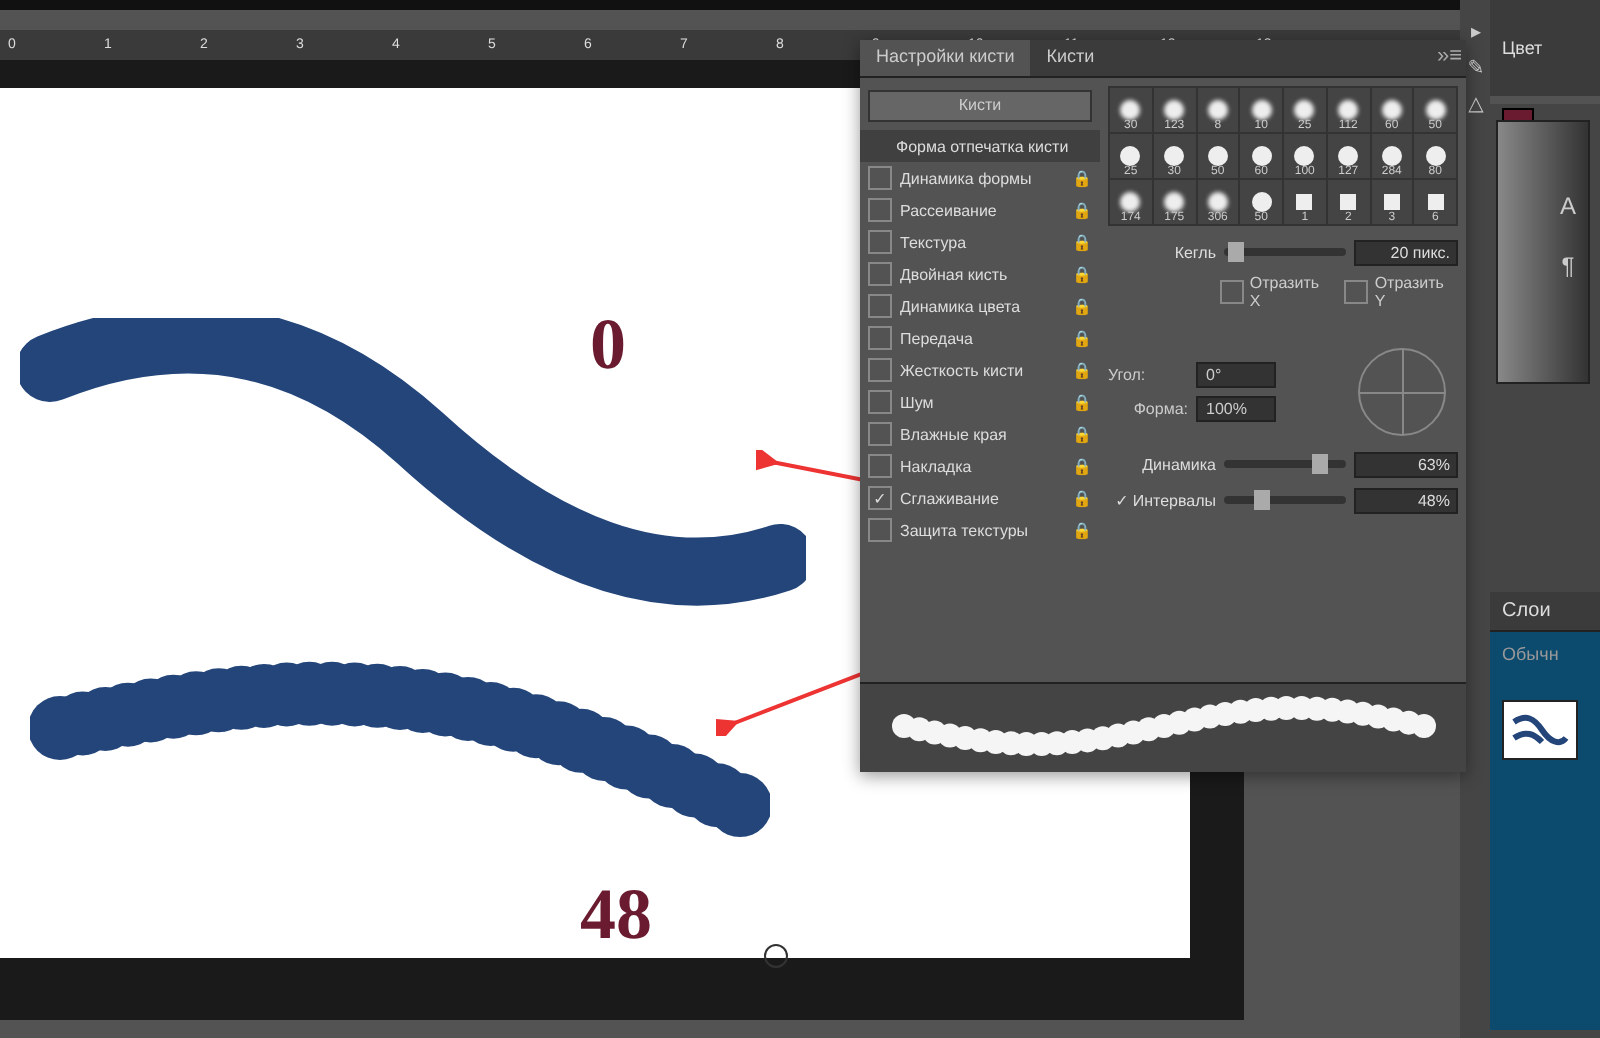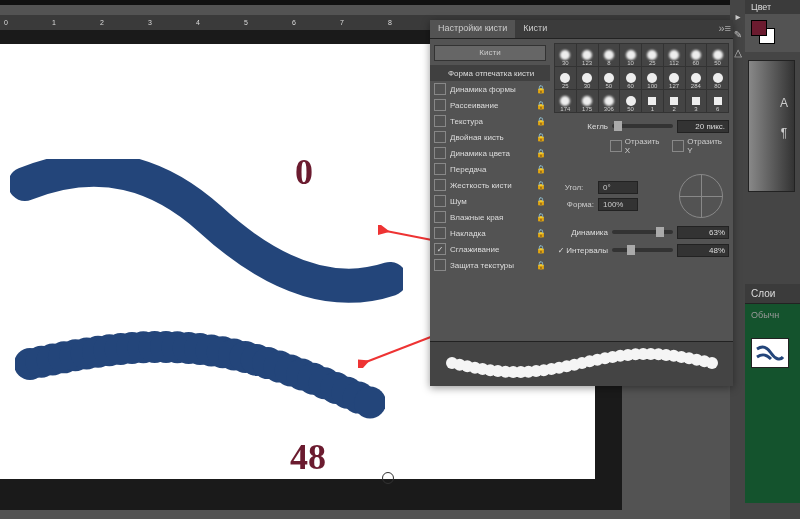--- a/index.html
+++ b/index.html
@@ -14,28 +14,28 @@
 .stroke2{position:absolute;left:15px;top:270px;width:370px;height:130px}
 .annot{position:absolute;font:bold 36px/1 'Segoe Script',cursive;color:#6b1b2f}
 .an0{left:295px;top:110px}
 .an48{left:290px;top:395px}
 .cursor-circ{position:absolute;left:382px;top:428px;width:10px;height:10px;border:1px solid #333;border-radius:50%}
 .arrow{position:absolute;pointer-events:none}
 .rightbar{position:absolute;right:0;top:0;width:70px;height:519px;background:#454545}
 .btnstrip{position:absolute;right:55px;top:10px;width:14px;display:flex;flex-direction:column;gap:6px;align-items:center}
 .btnstrip div{width:12px;height:12px;color:#ccc;display:flex;align-items:center;justify-content:center}
 .colorpanel{position:absolute;right:0;top:0;width:55px;height:52px;background:#535353}
-.cp-title{padding:2px 6px;font-size:9px;color:#ddd;background:#3b3b3b}
+.cp-title{padding:19px 6px;font-size:9px;color:#ddd;background:#3b3b3b}
 .swatch{position:relative;margin:6px;width:22px;height:22px}
 .swatch .bg{position:absolute;left:8px;top:8px;width:14px;height:14px;background:#fff;border:1px solid #000}
 .swatch .fg{position:absolute;left:0;top:0;width:14px;height:14px;background:#6b1b2f;border:1px solid #000}
 .gradbox{position:absolute;right:5px;top:60px;width:45px;height:130px;background:linear-gradient(90deg,#888,#333);border:1px solid #222}
 .texticons{position:absolute;right:8px;top:95px;display:flex;flex-direction:column;gap:14px;color:#ccc}
 .texticons div{width:16px;height:16px;font-size:12px;display:flex;align-items:center;justify-content:center}
-.layerspanel{position:absolute;right:0;top:284px;width:55px;height:219px;background:#14532d}
+.layerspanel{position:absolute;right:0;top:296px;width:55px;height:219px;background:#0c4a6e}
 .lp-title{padding:4px 6px;font-size:10px;color:#ddd;background:#3b3b3b;border-bottom:1px solid #222}
 .lp-body{padding:6px;font-size:9px;color:#999}
 .thumb{width:36px;height:28px;background:#fff;margin-top:18px;border:1px solid #222;display:flex;align-items:center;justify-content:center}
 .thumb svg{width:30px;height:20px}
 
 .brushpanel{position:absolute;left:430px;top:20px;width:303px;height:366px;background:#535353;box-shadow:0 2px 8px rgba(0,0,0,.4);z-index:5}
 .bp-tabs{display:flex;height:18px;background:#3b3b3b;border-bottom:1px solid #222}
 .bp-tab{padding:3px 8px;font-size:9px;color:#ccc}
 .bp-tab.active{background:#535353}
 .bp-flymenu{position:absolute;right:2px;top:2px;font-size:11px;color:#aaa}
@@ -350,21 +350,21 @@
           <span class="cb2"></span>
           <span>Отразить X</span>
           <span style="width:6px"></span>
           <span class="cb2"></span>
           <span>Отразить Y</span>
         </div>
 
         <div class="anglebox">
           <div style="display:flex;flex-direction:column;gap:4px">
             <div class="anglefield">
-              <span style="width:40px;text-align:center">Угол:</span>
+              <span style="width:40px;text-align:left">Угол:</span>
               <span class="val">0°</span>
             </div>
             <div class="anglefield">
               <span style="width:40px;text-align:right">Форма:</span>
               <span class="val">100%</span>
             </div>
           </div>
           <div class="anglecircle"></div>
         </div>
 

